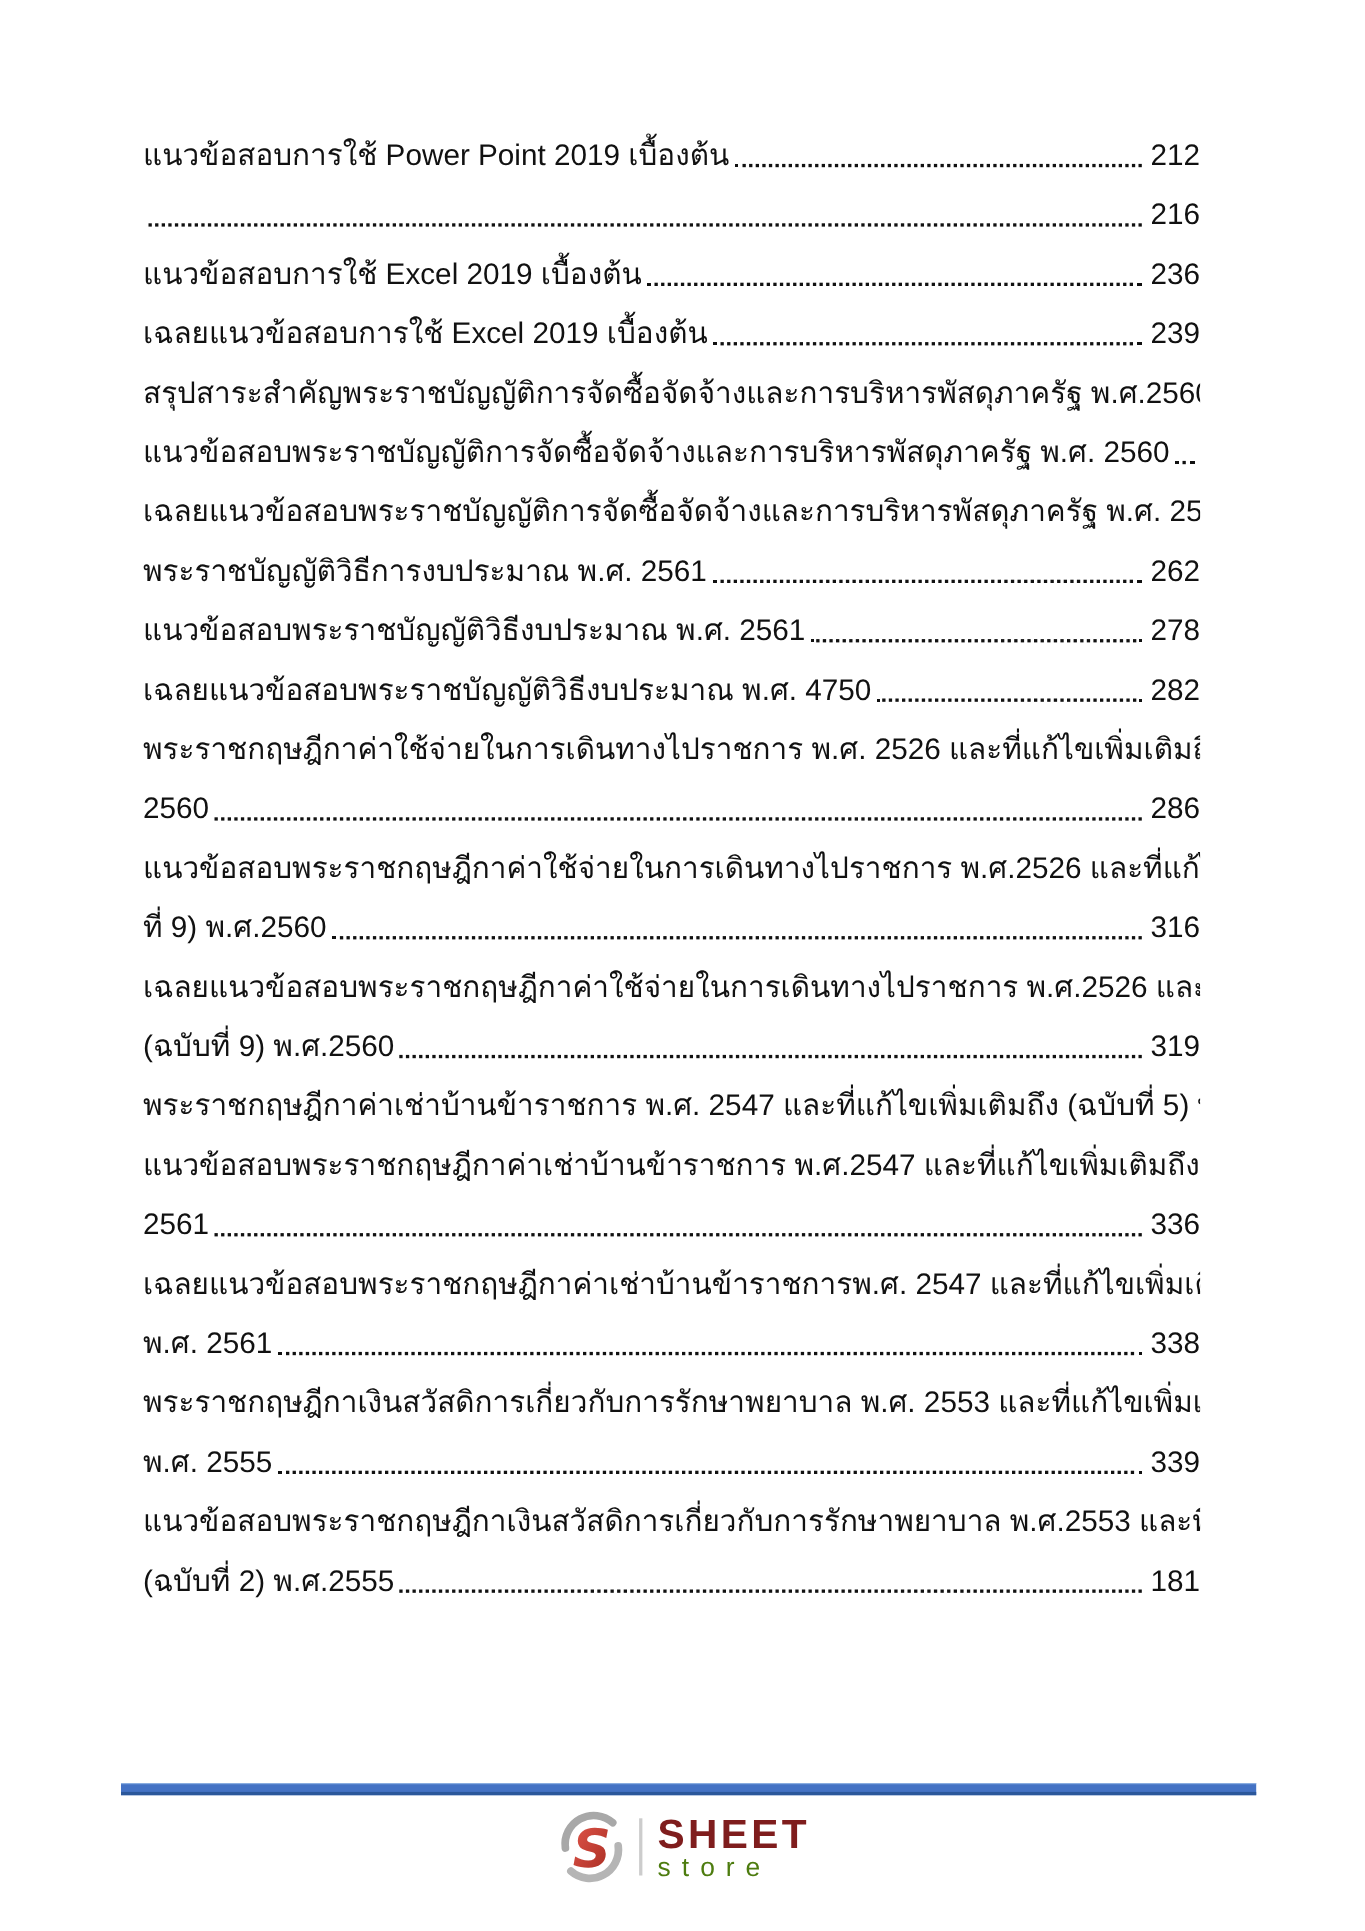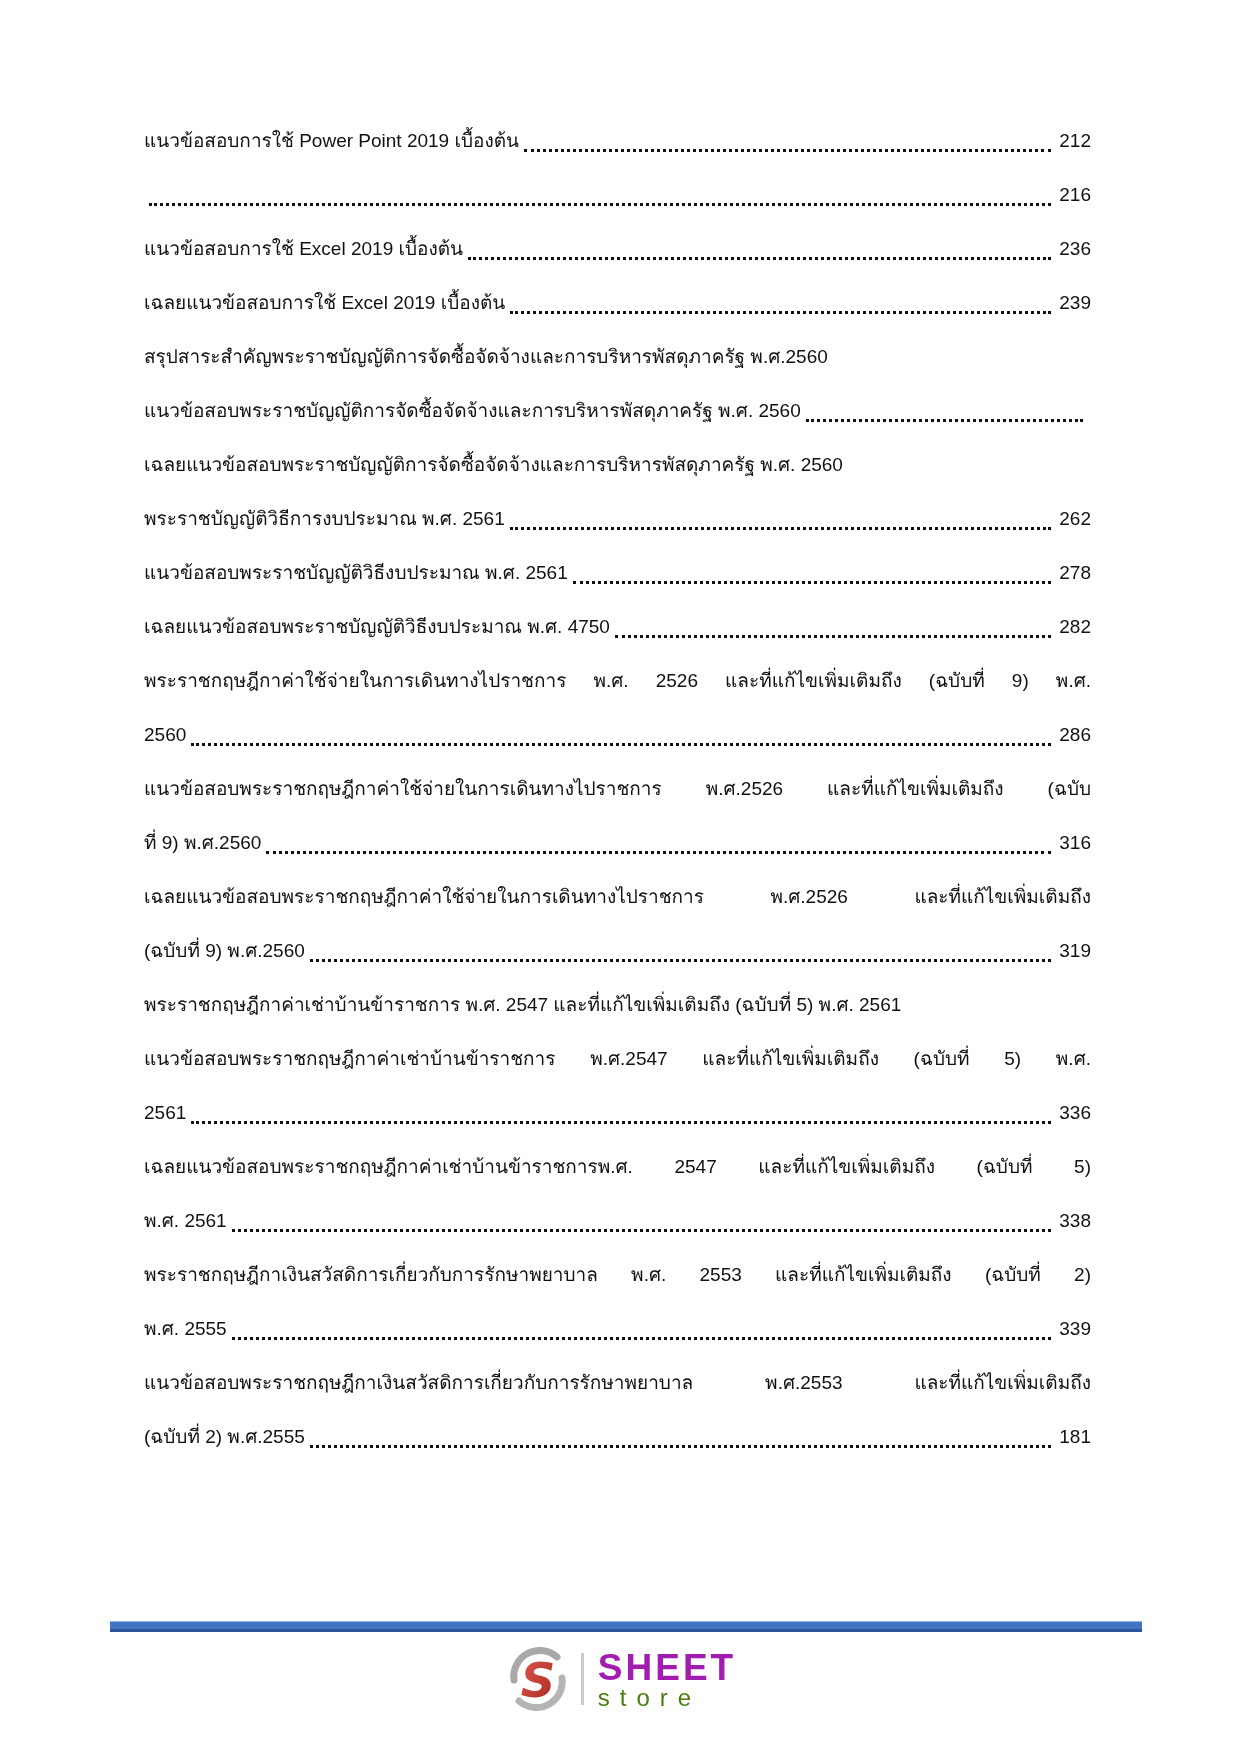--- a/index.html
+++ b/index.html
@@ -7,23 +7,22 @@
     width: 1241px; height: 1755px;
     background: #ffffff;
     font-family: "Liberation Sans", "DejaVu Sans", sans-serif;
     color: #111111;
     position: relative;
     overflow: hidden;
   }
   .toc {
     position: absolute;
     left: 130px; right: 150px; top: 114px;
-    font-size: 19px;
+    font-size: 27px;
     line-height: 54px;
-    margin-left: 14px;
   }
   .entry { margin: 0; }
   .line {
     display: flex;
     align-items: baseline;
     height: 54px;
     overflow: hidden;
     white-space: nowrap;
   }
   
@@ -59,21 +58,21 @@
     justify-content: center;
   }
   .logo-icon { width: 66px; height: 66px; display: block; }
   .logo-sep {
     width: 3px; height: 52px;
     background: #cccccc;
     margin: 0 14px 0 10px;
   }
   .logo-text { display: flex; flex-direction: column; }
   .logo-brand {
-    font-size: 37px; font-weight: bold; color: #a21caf;
+    font-size: 37px; font-weight: bold; color: #7f1d1d;
     letter-spacing: 3px; line-height: 36px;
   }
   .logo-sub {
     font-size: 24px; color: #4d7c0f;
     letter-spacing: 10px; line-height: 20px; margin-top: 2px;
   }
 </style>
 </head>
 <body>
 

